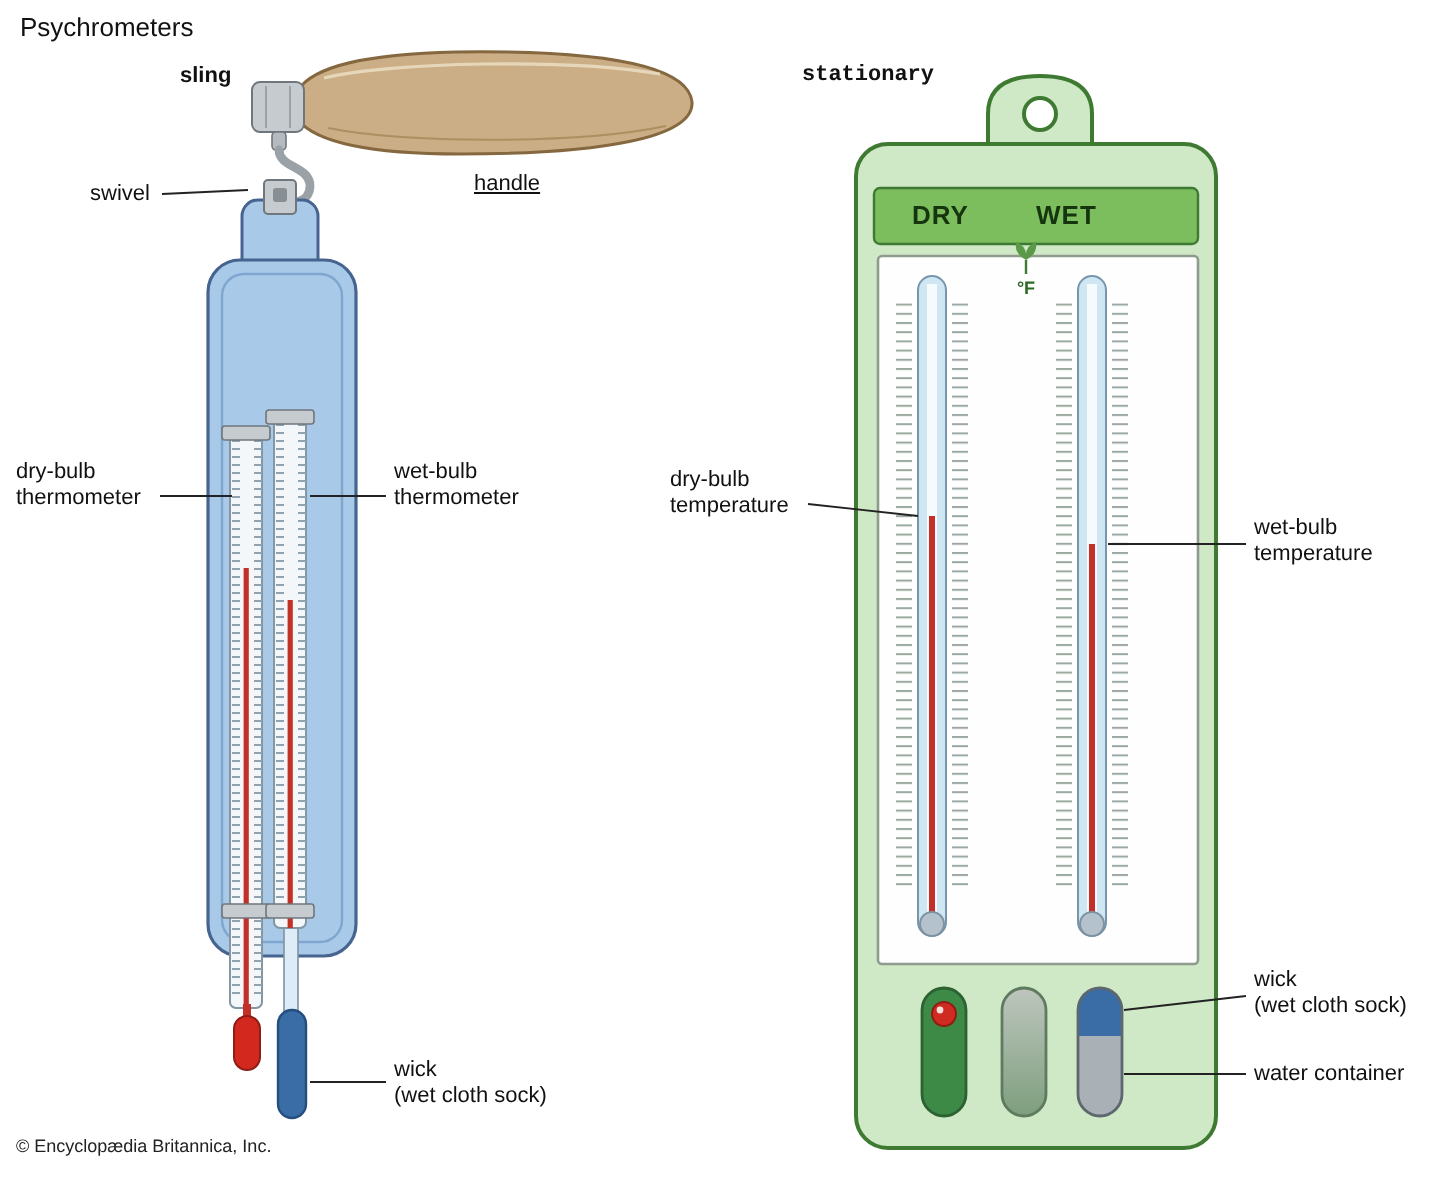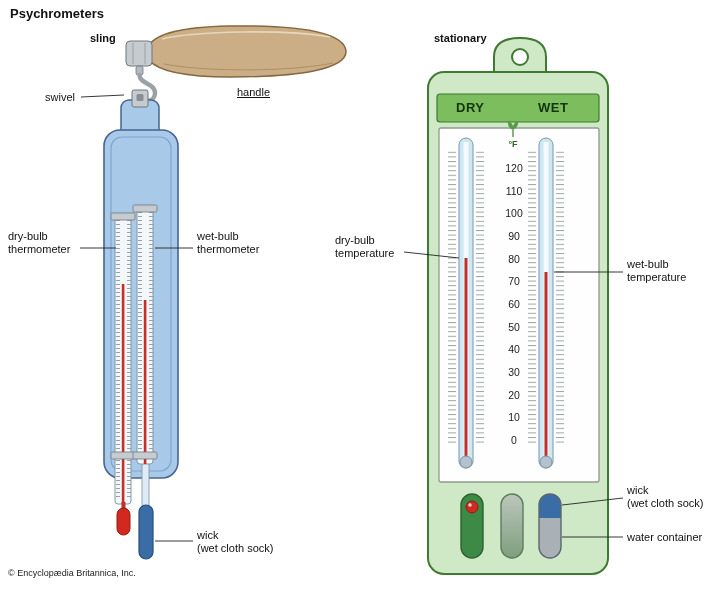--- a/index.html
+++ b/index.html
@@ -2,21 +2,21 @@
 <html><head>
 <meta charset="utf-8">
 <style>
   * { margin:0; padding:0; box-sizing:border-box; }
   html,body { background:#ffffff; font-family:"Liberation Sans", sans-serif; }
   .canvas { position:relative; width:720px; height:592px; background:#fff; overflow:hidden; }
   .canvas svg.art { position:absolute; left:0; top:0; }
   .lbl { position:absolute; font-size:11px; color:#111; line-height:13px; white-space:nowrap; }
   .lbl .ln { display:block; }
   .bold { font-weight:bold;margin-left:28px; }
-  .title { font-size:13px; font-weight:bold; }
+  .title { font-size:13px; font-weight:normal; }
   .colhead { position:absolute; width:44px; font-size:13px; font-weight:bold;
              color:#16350e; letter-spacing:0.5px; }
   .scale { position:absolute; left:490px; top:162px; width:48px; height:284px;
            display:flex; flex-direction:column; justify-content:space-between;
            align-items:center; font-size:10.5px; color:#222; }
   .unitF { position:absolute; left:501px; top:139px; width:24px; text-align:center;
            font-size:9px; font-weight:bold; color:#2e6b27; }
   .copyright { font-size:9px; color:#222;text-align:center; }
 </style>
 </head>
@@ -140,21 +140,21 @@
       <line x1="404" y1="252" x2="459" y2="258"></line>
       <line x1="623" y1="272" x2="554" y2="272"></line>
       <line x1="623" y1="498" x2="562" y2="505"></line>
       <line x1="623" y1="537" x2="562" y2="537"></line>
     </g>
   </svg>
 
   <div class="lbl title" style="left:10px; top:7px;">Psychrometers</div>
 
   <div class="lbl bold" style="left:62px; top:32px;">sling</div>
-  <div class="lbl bold" style="left:406px; top:32px;">stationary</div>
+  <div class="lbl bold" style="left:373px; top:32px;font-family:Liberation Mono, monospace;">stationary</div>
 
   <div class="lbl" style="left:45px; top:91px;">swivel</div>
   <div class="lbl" style="left:237px; top:86px;text-decoration:underline;">handle</div>
 
   <div class="lbl" style="left:8px; top:230px;">
     <span class="ln">dry-bulb</span>
     <span class="ln">thermometer</span>
   </div>
   <div class="lbl" style="left:197px; top:230px;">
     <span class="ln">wet-bulb</span>
@@ -173,34 +173,19 @@
     <span class="ln">wet-bulb</span>
     <span class="ln">temperature</span>
   </div>
   <div class="lbl" style="left:627px; top:484px;">
     <span class="ln">wick</span>
     <span class="ln">(wet cloth sock)</span>
   </div>
   <div class="lbl" style="left:627px; top:531px;">water container</div>
 
   <div class="colhead" style="left:456px; top:100px;">DRY</div>
-  <div class="colhead" style="left:538px; top:100px;">WET</div>
+  <div class="colhead" style="left:518px; top:100px;">WET</div>
 
   <div class="unitF">°F</div>
 
-  <div class="scale">
-    <span>120</span>
-    <span>110</span>
-    <span>100</span>
-    <span>90</span>
-    <span>80</span>
-    <span>70</span>
-    <span>60</span>
-    <span>50</span>
-    <span>40</span>
-    <span>30</span>
-    <span>20</span>
-    <span>10</span>
-    <span>0</span>
-  </div>
 
   <div class="lbl copyright" style="left:8px; top:567px;">© Encyclopædia Britannica, Inc.</div>
 </div>
 
 </body></html>

